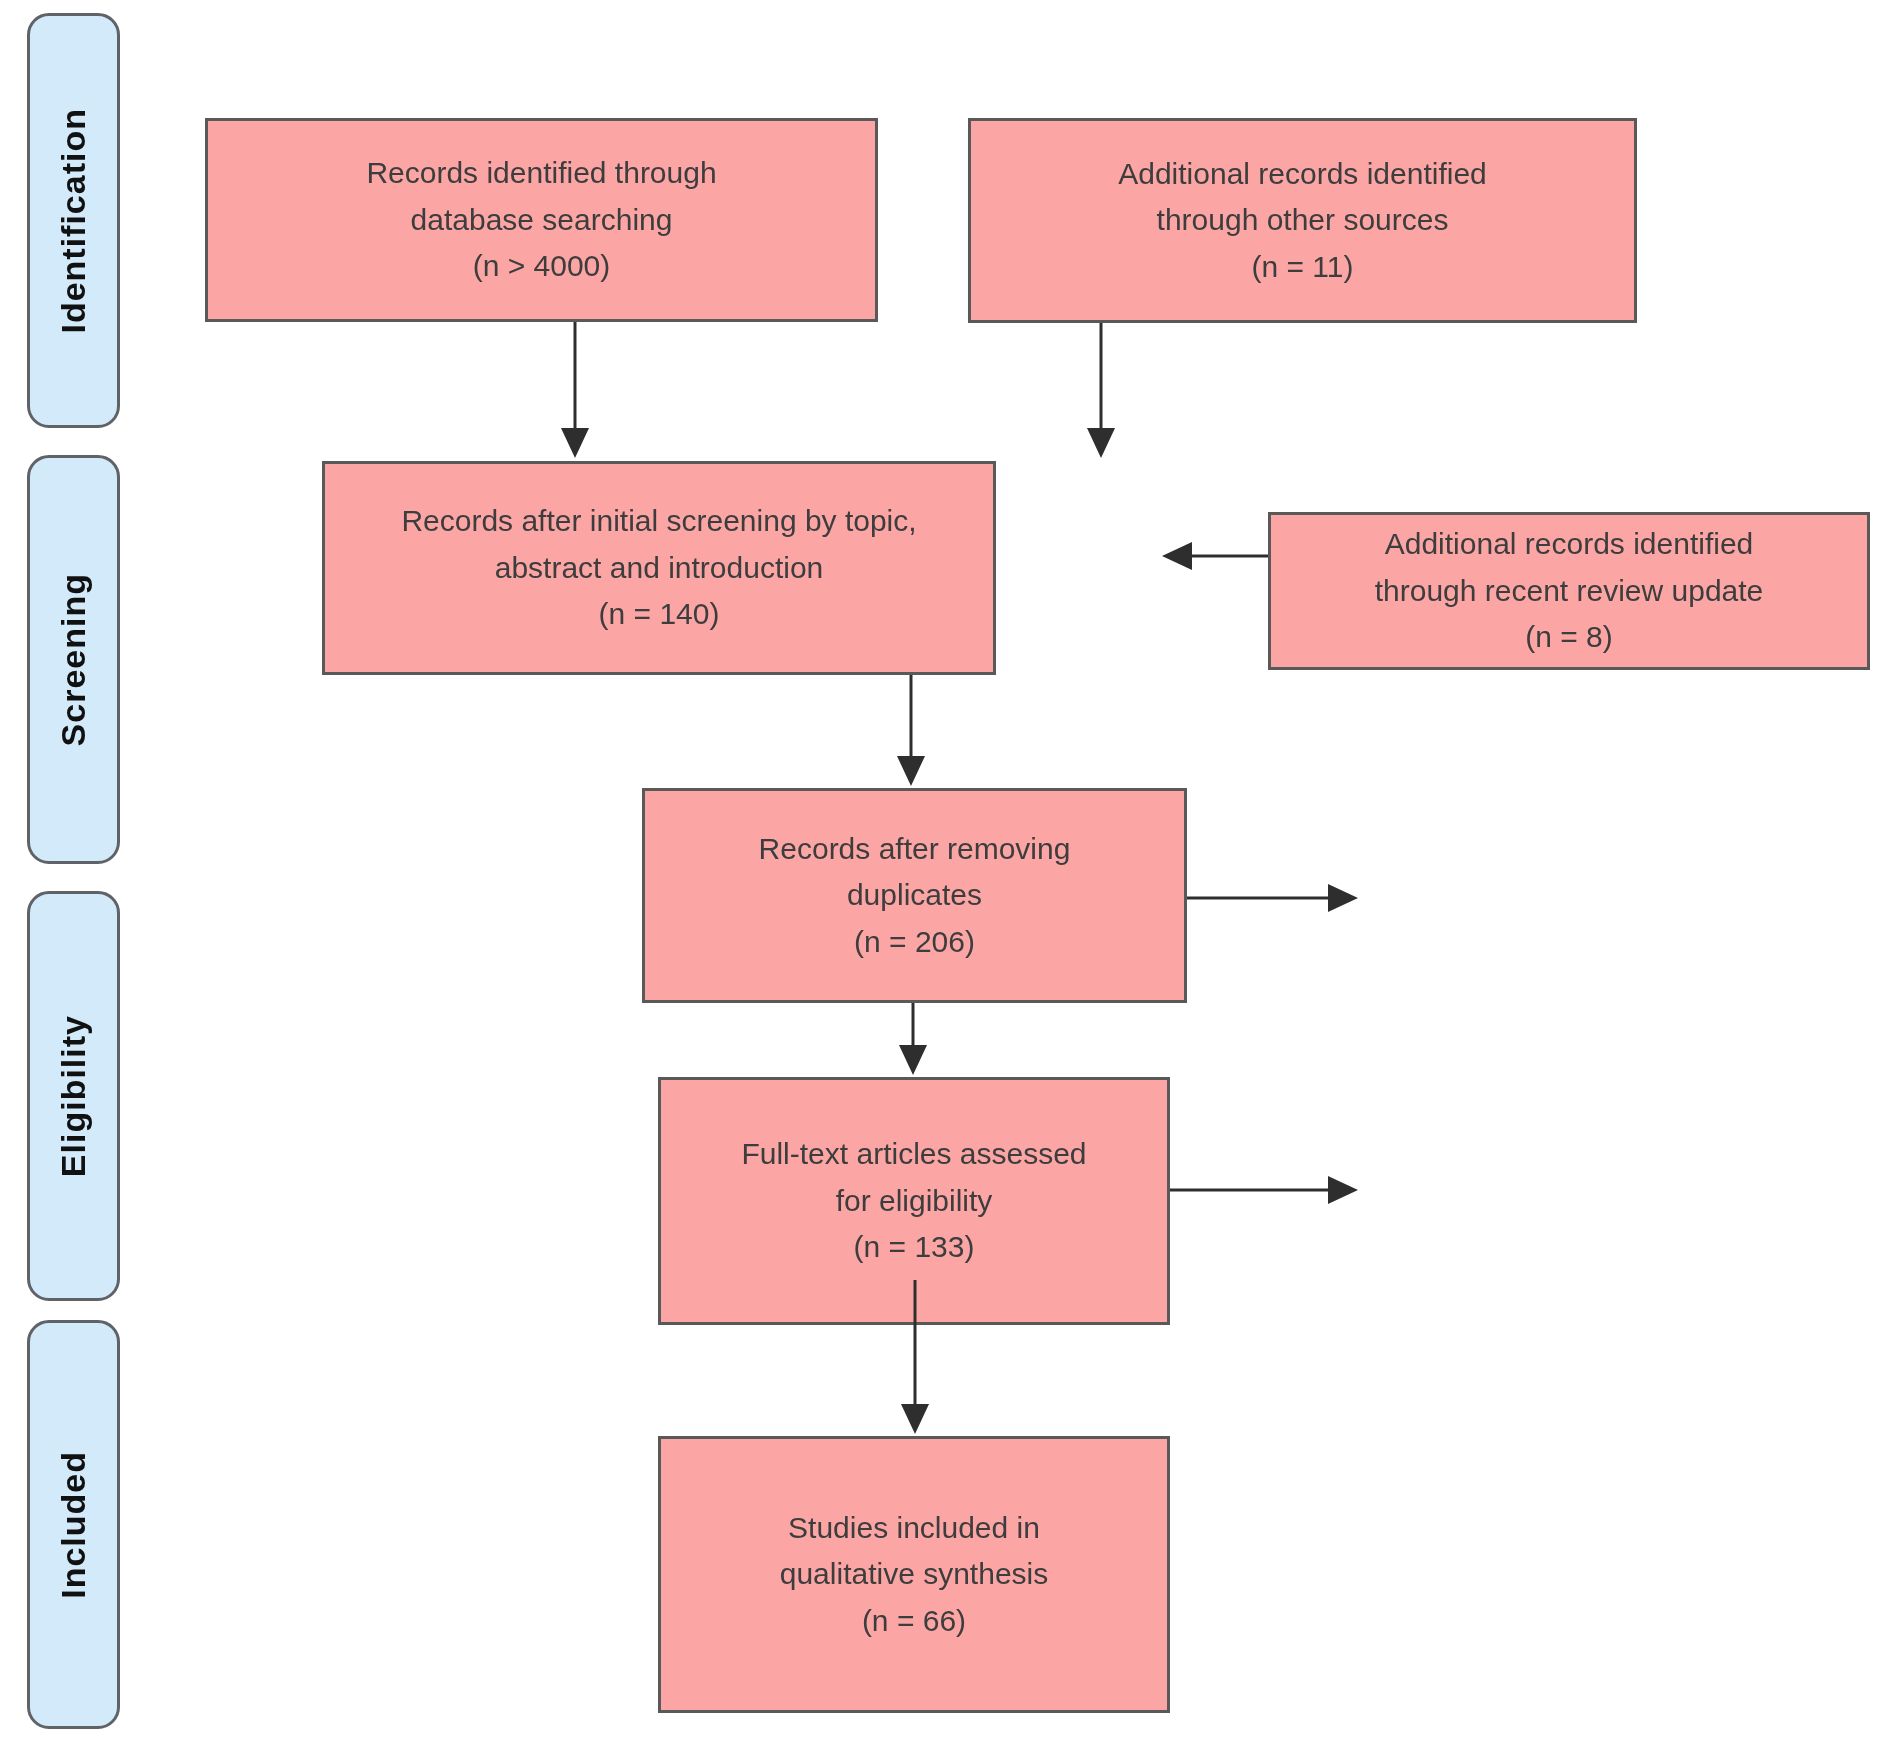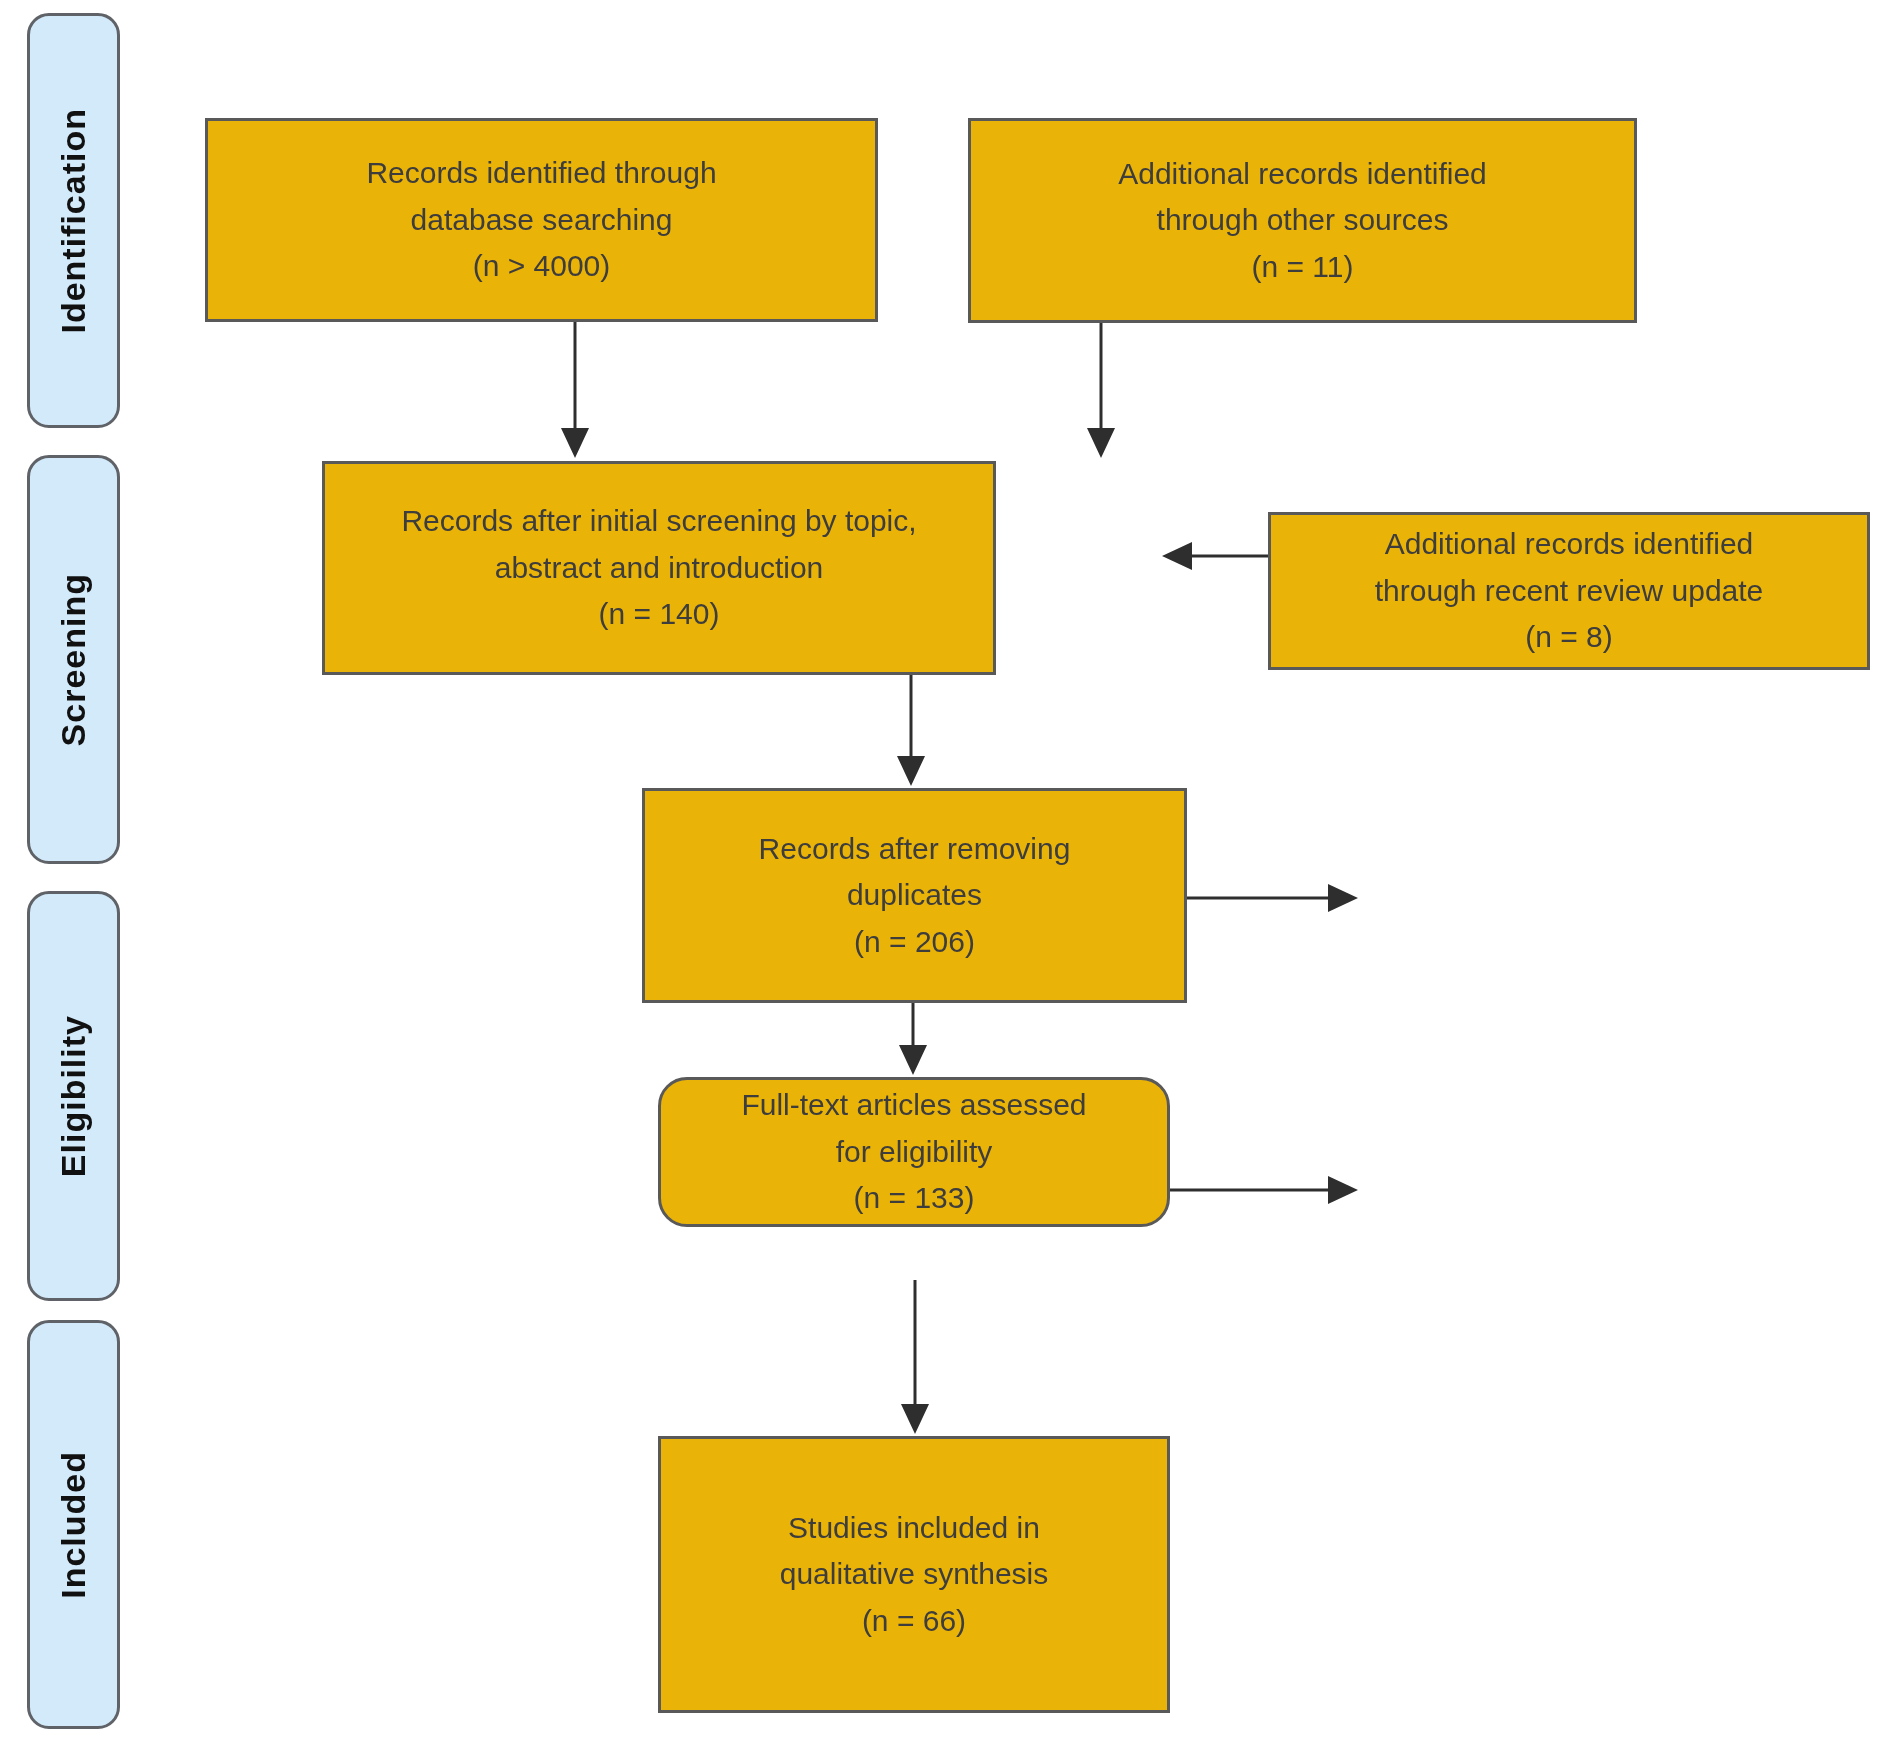--- a/index.html
+++ b/index.html
@@ -39,38 +39,38 @@
     white-space:nowrap;
   }
   .stage-identification{top:13px;height:415px;}
   .stage-screening{top:455px;height:409px;}
   .stage-eligibility{top:891px;height:410px;}
   .stage-included{top:1320px;height:409px;}
 
   
   .fbox{
     position:absolute;
-    background:#eab308;
+    background:#fca5a5;
     border:3px solid var(--box-border);
     box-sizing:border-box;
     display:flex;align-items:center;justify-content:center;
     text-align:center;
     color:var(--box-text);
     font-size:30px;
     line-height:1.55;
     white-space:pre-line;
     padding:4px 12px;
   }
   .box-database-search   {left:205px; top:118px; width:673px; height:204px;}
   .box-other-sources     {left:968px; top:118px; width:669px; height:205px;}
   .box-initial-screening {left:322px; top:461px; width:674px; height:214px;}
   .box-review-update     {left:1268px;top:512px; width:602px; height:158px;}
   .box-duplicates-removed{left:642px; top:788px; width:545px; height:215px;}
   .box-records-excluded  {left:1360px;top:832px; width:510px; height:145px;}
-  .box-fulltext-assessed {left:658px; top:1077px;width:512px; height:150px;border-radius:29px;}
+  .box-fulltext-assessed {left:658px; top:1077px;width:512px; height:248px;}
   .box-fulltext-excluded {left:1360px;top:1075px;width:510px; height:240px;}
   .box-qualitative       {left:658px; top:1436px;width:512px; height:277px;text-align:center;}
 
   
   .arrows{
     position:absolute;left:0;top:0;width:1895px;height:1744px;
     pointer-events:none;
   }
   .arrows line{stroke:var(--arrow);stroke-width:3;}
   .arrows polygon{fill:var(--arrow);}

